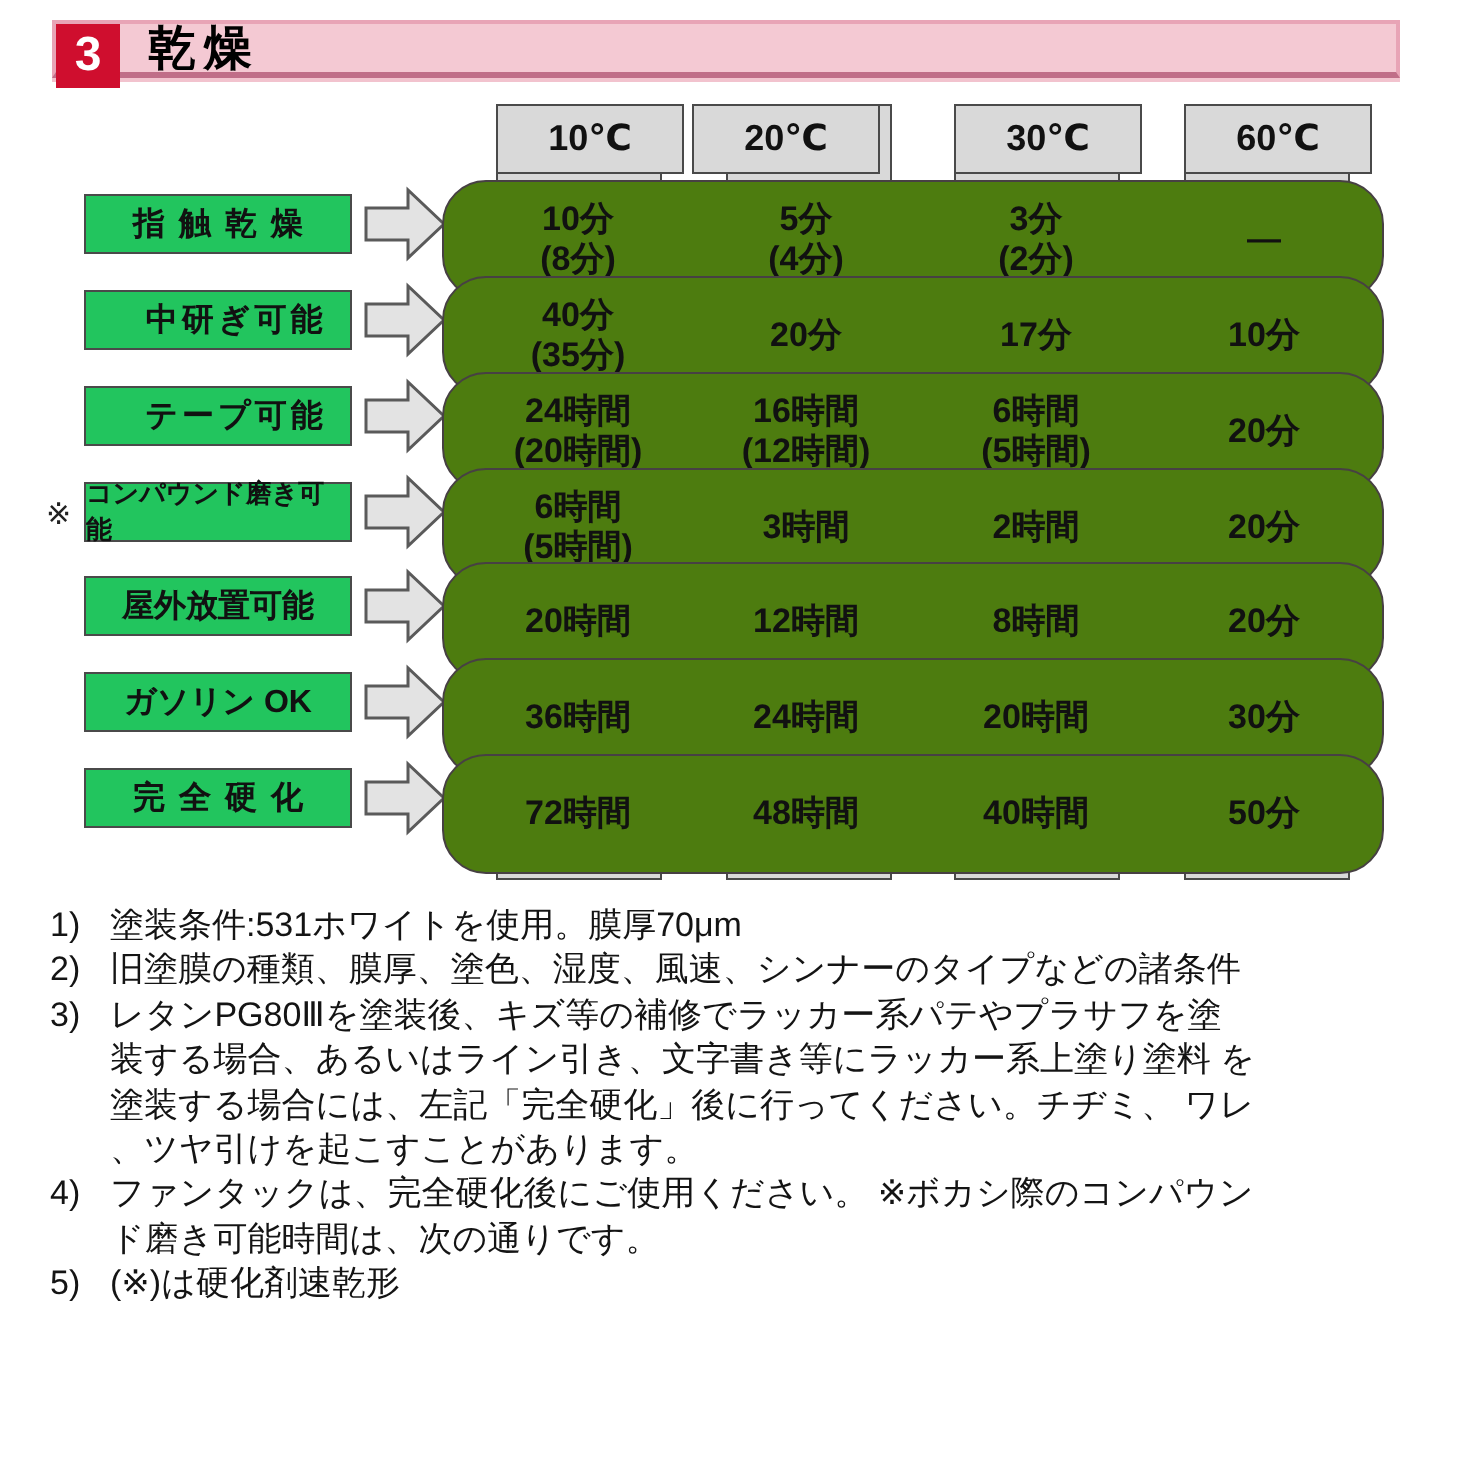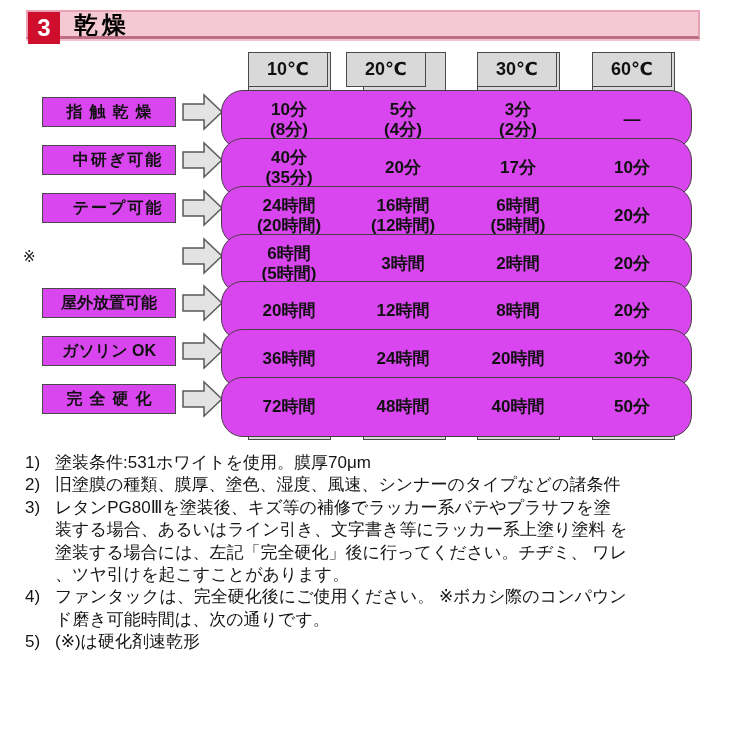--- a/index.html
+++ b/index.html
@@ -12,35 +12,35 @@
             background:#f4c9d3; border:2px solid #e8a4b6; border-bottom:3px solid #c06e88;
             box-shadow:0 2px 0 0 #f2c3ce; }
   .banner-num { position:absolute; left:0; top:0; width:32px; height:32px; background:#cf0e2e;
                 color:#ffffff; font-size:24px; font-weight:bold; text-align:center; line-height:32px; }
   .banner-title { position:absolute; left:46px; top:-2px; font-size:24px; font-weight:bold;
                   letter-spacing:4px; color:#000000; line-height:30px; }
 
   
   .col-bar { position:absolute; top:52px; height:388px; width:83px;
              background:#d9d9d9; border:1px solid #4a4a4a; z-index:1; }
-  .col-head { position:absolute; top:52px; height:35px; width:80px; background:#d9d9d9;
+  .col-head { position:absolute; top:52px; height:35px; width:94px; background:#d9d9d9;
               border:1px solid #4a4a4a; z-index:2; text-align:center; font-size:18px;
               font-weight:bold; line-height:33px; color:#111; }
 
   .row { position:absolute; left:0; width:730px; height:44px; z-index:3; }
   .row-marker { position:absolute; left:23px; top:14px; font-size:15px; color:#222; }
   .row-label { position:absolute; left:42px; top:7px; width:134px; height:30px;
-               background:#d946ef; border:1px solid #4a4a4a; display:flex;
+               background:#22c55e; border:1px solid #4a4a4a; display:flex;
                align-items:center; justify-content:center; font-size:16px; font-weight:bold; color:#111; }
   .row-label.spread { letter-spacing:7px; padding-left:7px; }
   .row-label.mid    { letter-spacing:2px; padding-left:18px; }
   .row-label.condensed { font-size:13px; letter-spacing:0; }
   .arrow { position:absolute; left:182px; top:3px; }
   .pill { position:absolute; left:221px; top:0; width:471px; height:60px;
-          background:#d946ef; border:1.5px solid #474043; border-radius:22px; }
+          background:#4d7c0f; border:1.5px solid #474043; border-radius:22px; }
   .cell { position:absolute; top:0; height:100%; display:flex; flex-direction:column;
           align-items:center; justify-content:center; text-align:center;
           font-size:17px; font-weight:bold; line-height:20px; color:#111; }
   .cell.c0 { left:10px;  width:114px; }
   .cell.c1 { left:124px; width:114px; }
   .cell.c2 { left:238px; width:116px; }
   .cell.c3 { left:353px; width:114px; }
 
   
   .notes { position:absolute; left:25px; top:452px; width:692px; font-size:17px;
@@ -142,20 +142,21 @@
         </div>
       <div class="cell c3">
           <div>20分</div>
           <div></div>
         </div>
     </div>
   </div>
 
   <div class="row" style="top:234px">
     <span class="row-marker">※</span>
+    <div class="row-label condensed">コンパウンド磨き可能</div>
     <svg class="arrow" width="42" height="38" viewBox="0 0 42 38">
         <polygon points="1,11 22,11 22,2 40,19 22,36 22,27 1,27" fill="#e3e3e3" stroke="#5a5a5a" stroke-width="1.5"></polygon>
       </svg>
     <div class="pill">
       <div class="cell c0">
           <div>6時間</div>
           <div>(5時間)</div>
         </div>
       <div class="cell c1">
           <div>3時間</div>

